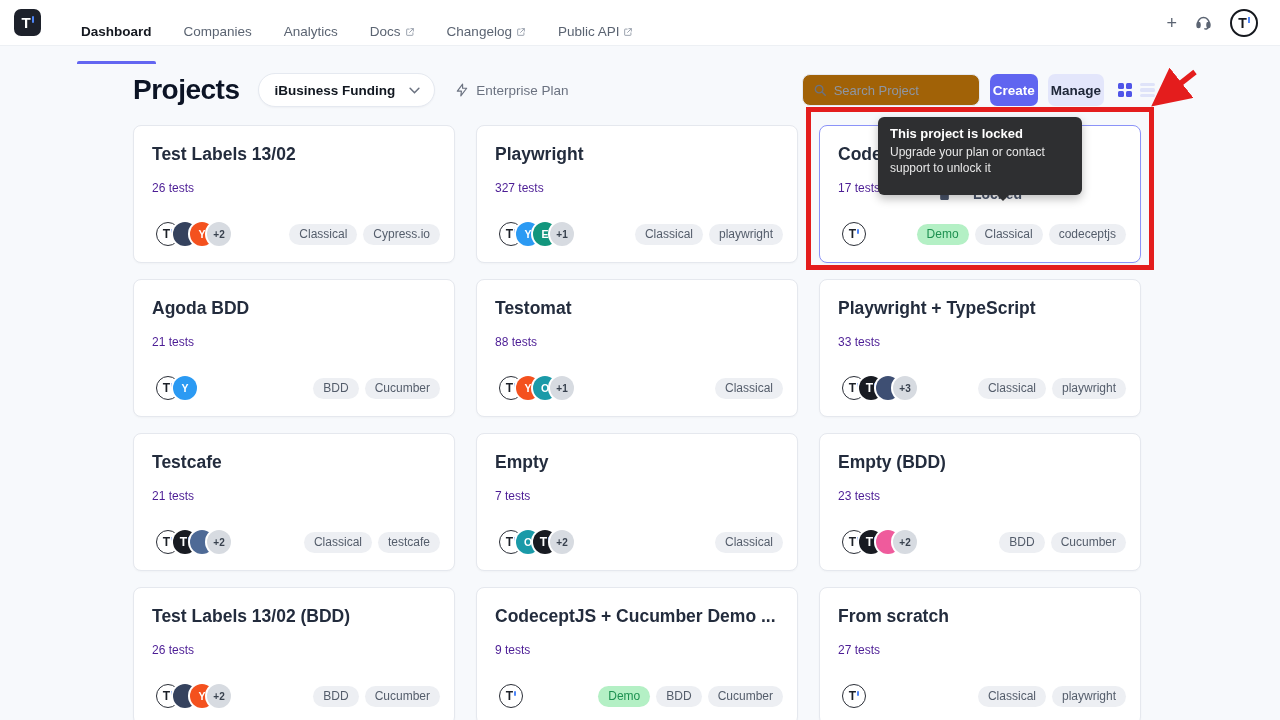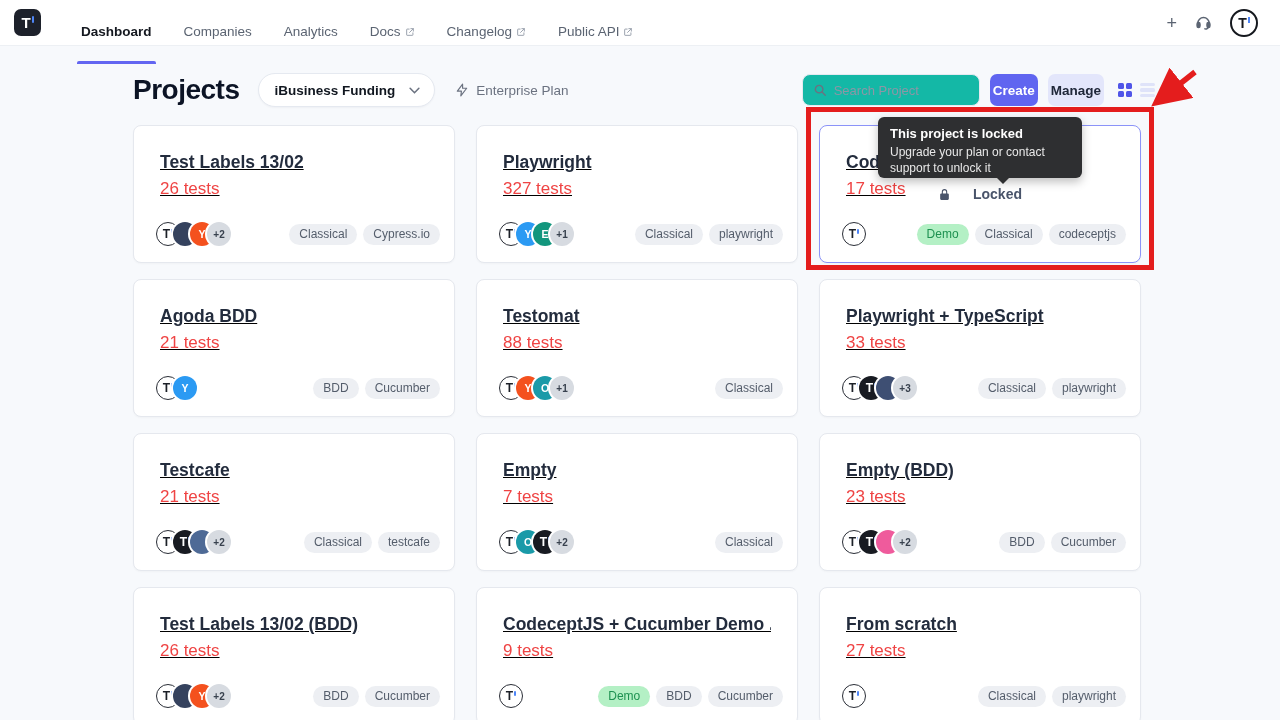--- a/index.html
+++ b/index.html
@@ -27,62 +27,62 @@
   .useravatar i { display:inline-block; width:2px; height:6px; background:#4f86f7; margin-left:1px; margin-bottom:6px; }
 
   
   .pagehead { position:absolute; top:70px; left:133px; right:125px; height:40px; display:flex; align-items:center; }
   .pagetitle { font-size:28px; font-weight:800; color:#0c1425; letter-spacing:-0.5px; }
   .companysel { margin-left:18px; background:#fff; border:1px solid #e5e9f0; border-radius:18px; height:34px;
              display:flex; align-items:center; gap:14px; padding:0 14px 0 16px; font-size:13.5px; font-weight:bold;
              color:#10161f; cursor:pointer; box-shadow:0 1px 2px rgba(16,24,40,.04); }
   .plan { display:flex; align-items:center; gap:7px; margin-left:20px; color:#6b7280; font-size:13.5px; }
   .head-right { margin-left:auto; display:flex; align-items:center; gap:10px; }
-  .searchbox { width:178px; height:32px; background:#14b8a6; border:1px solid #e5e9f0; border-radius:8px;
+  .searchbox { width:178px; height:32px; background:#a16207; border:1px solid #e5e9f0; border-radius:8px;
              display:flex; align-items:center; padding:0 10px; gap:7px; }
   .searchbox input { border:none; outline:none; width:130px; font-size:13px; color:#111827; background:transparent;
              font-family:"Liberation Sans", sans-serif; }
   .searchbox input::placeholder { color:#8d96a5; }
   .btn { height:32px; border:none; border-radius:7px; font-size:13.5px; font-weight:bold; padding:0 3px;
              cursor:pointer; font-family:"Liberation Sans", sans-serif; }
   .btn.create { background:#6065f0; color:#fff; }
   .btn.manage { background:#e3e6fb; color:#20283a; }
   .viewicons { display:flex; align-items:center; gap:8px; margin-left:4px; }
   .gridic { display:grid; grid-template-columns:6px 6px; gap:2px; cursor:pointer; }
   .gridic span { width:6px; height:6px; background:#5055e8; border-radius:1.5px; }
   .listic { display:flex; flex-direction:column; gap:2px; cursor:pointer; }
   .listic span { width:15px; height:3.5px; background:#dfe3f9; border-radius:1.5px; }
 
   
   .grid { position:absolute; left:133px; top:125px; display:grid; grid-template-columns:repeat(3,322px);
           grid-auto-rows:138px; gap:16px 21px; }
-  .card { position:relative; background:#fff; border:1px solid #e5e8ee; border-radius:8px; padding:26px;
-          cursor:pointer; box-shadow:0 1px 2px rgba(16,24,40,.03);text-decoration:underline; }
+  .card { position:relative; background:#fff; border:1px solid #e5e8ee; border-radius:8px; padding:18px;
+          cursor:pointer; box-shadow:0 1px 2px rgba(16,24,40,.03); }
   .card.locked { border:1.5px solid #8b93f8; }
   .cname { font-size:17.5px; font-weight:bold; color:#232c3d; white-space:nowrap; overflow:hidden; }
-  .ctests { font-size:17px; color:#ef4444; margin-top:6px; }
+  .ctests { font-size:12px; color:#4c1d95; margin-top:16px; }
   .cfoot { position:absolute; left:22px; right:14px; bottom:16px; display:flex; align-items:center; justify-content:space-between; }
   .avs { display:flex; }
   .av { width:24px; height:24px; border-radius:50%; display:flex; align-items:center; justify-content:center;
         font-size:10.5px; font-weight:bold; color:#fff; box-shadow:0 0 0 2px #fff; margin-left:-7px; }
   .av:first-child { margin-left:0; }
   .av.logo { background:#fff; border:1.5px solid #2a2e37; color:#1c2028; }
   .av.dark { background:#181b22; color:#fff; }
   .av b { font-size:12px; font-weight:800; }
   .av i { display:inline-block; width:2px; height:5px; background:#4f86f7; border-radius:1px; margin-left:1px; margin-bottom:5px; }
   .av.more { background:#d7dbe1; color:#38414e; font-size:10px; }
   .tags { display:flex;justify-content:space-between; }
   .tag { background:#edeff3; color:#545d6b; font-size:12px; padding:3.5px 10px; border-radius:11px; margin-left:6px; white-space:nowrap; }
   .tag.green { background:#b4f0c5; color:#1d9150; }
   .lockrow { position:absolute; left:0; right:0; top:60px; display:flex; align-items:center; justify-content:center;
              gap:22px; font-size:14px; font-weight:bold; color:#49546a; }
 
   
   .tooltip { position:absolute; left:878px; top:117px; width:204px; background:#2e2f31; border-radius:6px;
-             padding:9px 12px 2px 12px; z-index:8; box-shadow:0 4px 10px rgba(0,0,0,.25); }
+             padding:9px 12px 19px 12px; z-index:8; box-shadow:0 4px 10px rgba(0,0,0,.25); }
   .tt-title { color:#fff; font-size:13px; font-weight:bold; }
   .tt-body { color:#e8e8e8; font-size:12px; line-height:1.35; margin-top:3px; }
   .tt-caret { position:absolute; bottom:-6px; left:118px; width:0; height:0;
              border-left:7px solid transparent; border-right:7px solid transparent; border-top:7px solid #2e2f31; }
 
   
   .anno-rect { position:absolute; left:806px; top:107px; width:348px; height:163px;
              border:5px solid #e41d1d; z-index:9; pointer-events:none; }
   .anno-arrow { position:absolute; left:1138px; top:58px; z-index:9; pointer-events:none; }
 </style>

